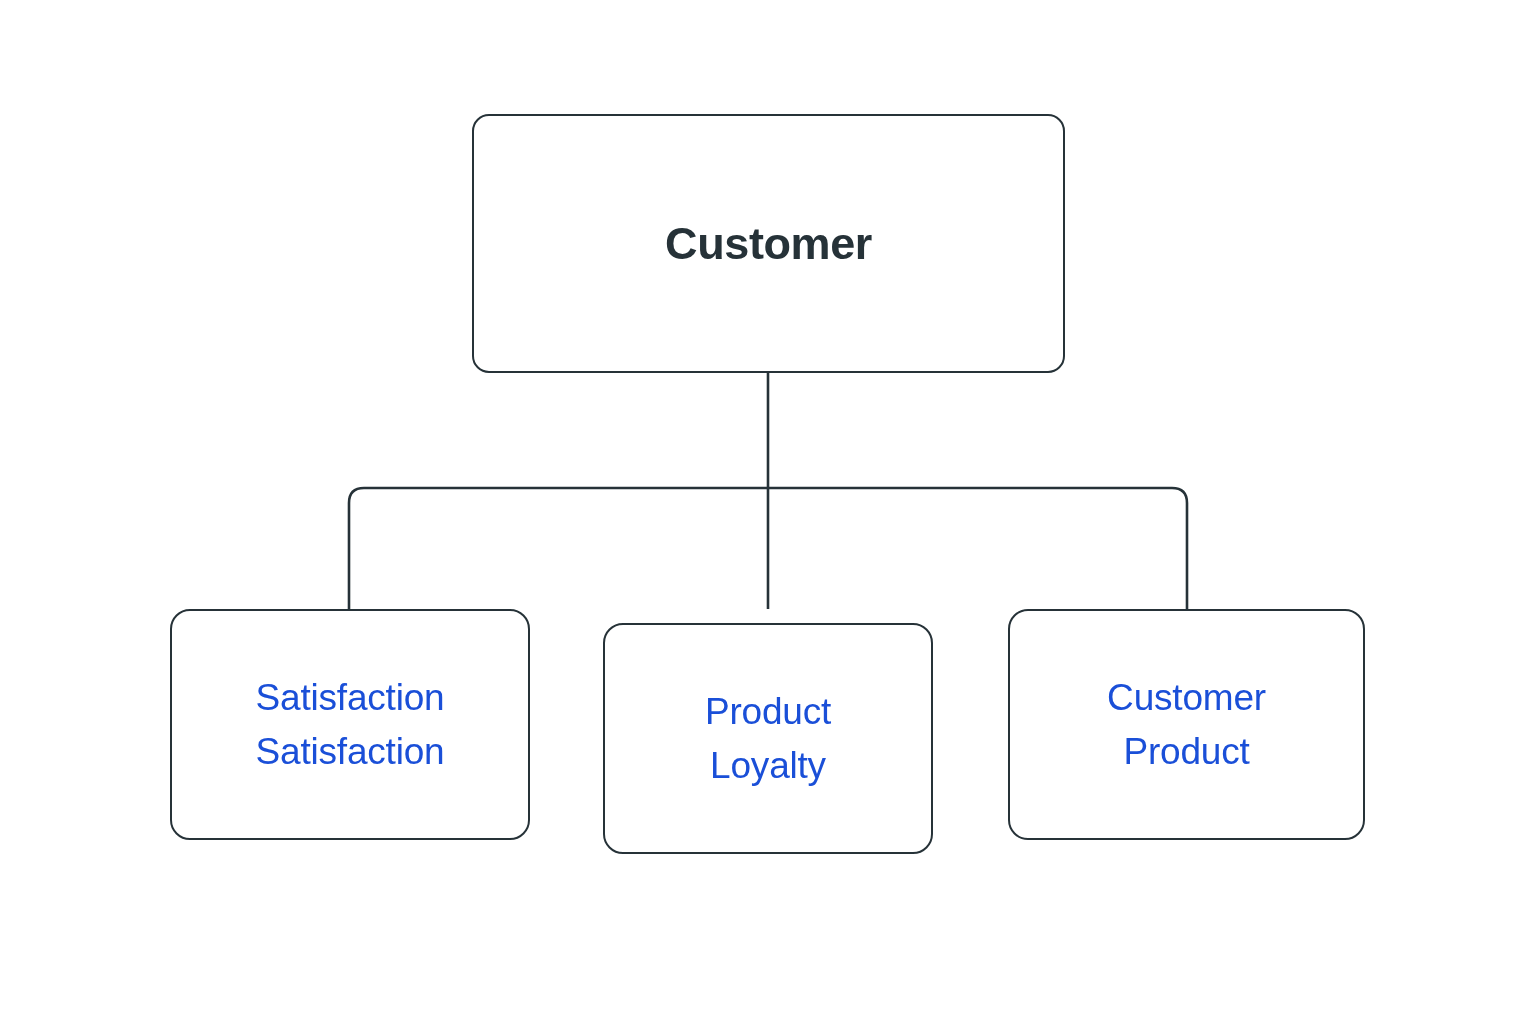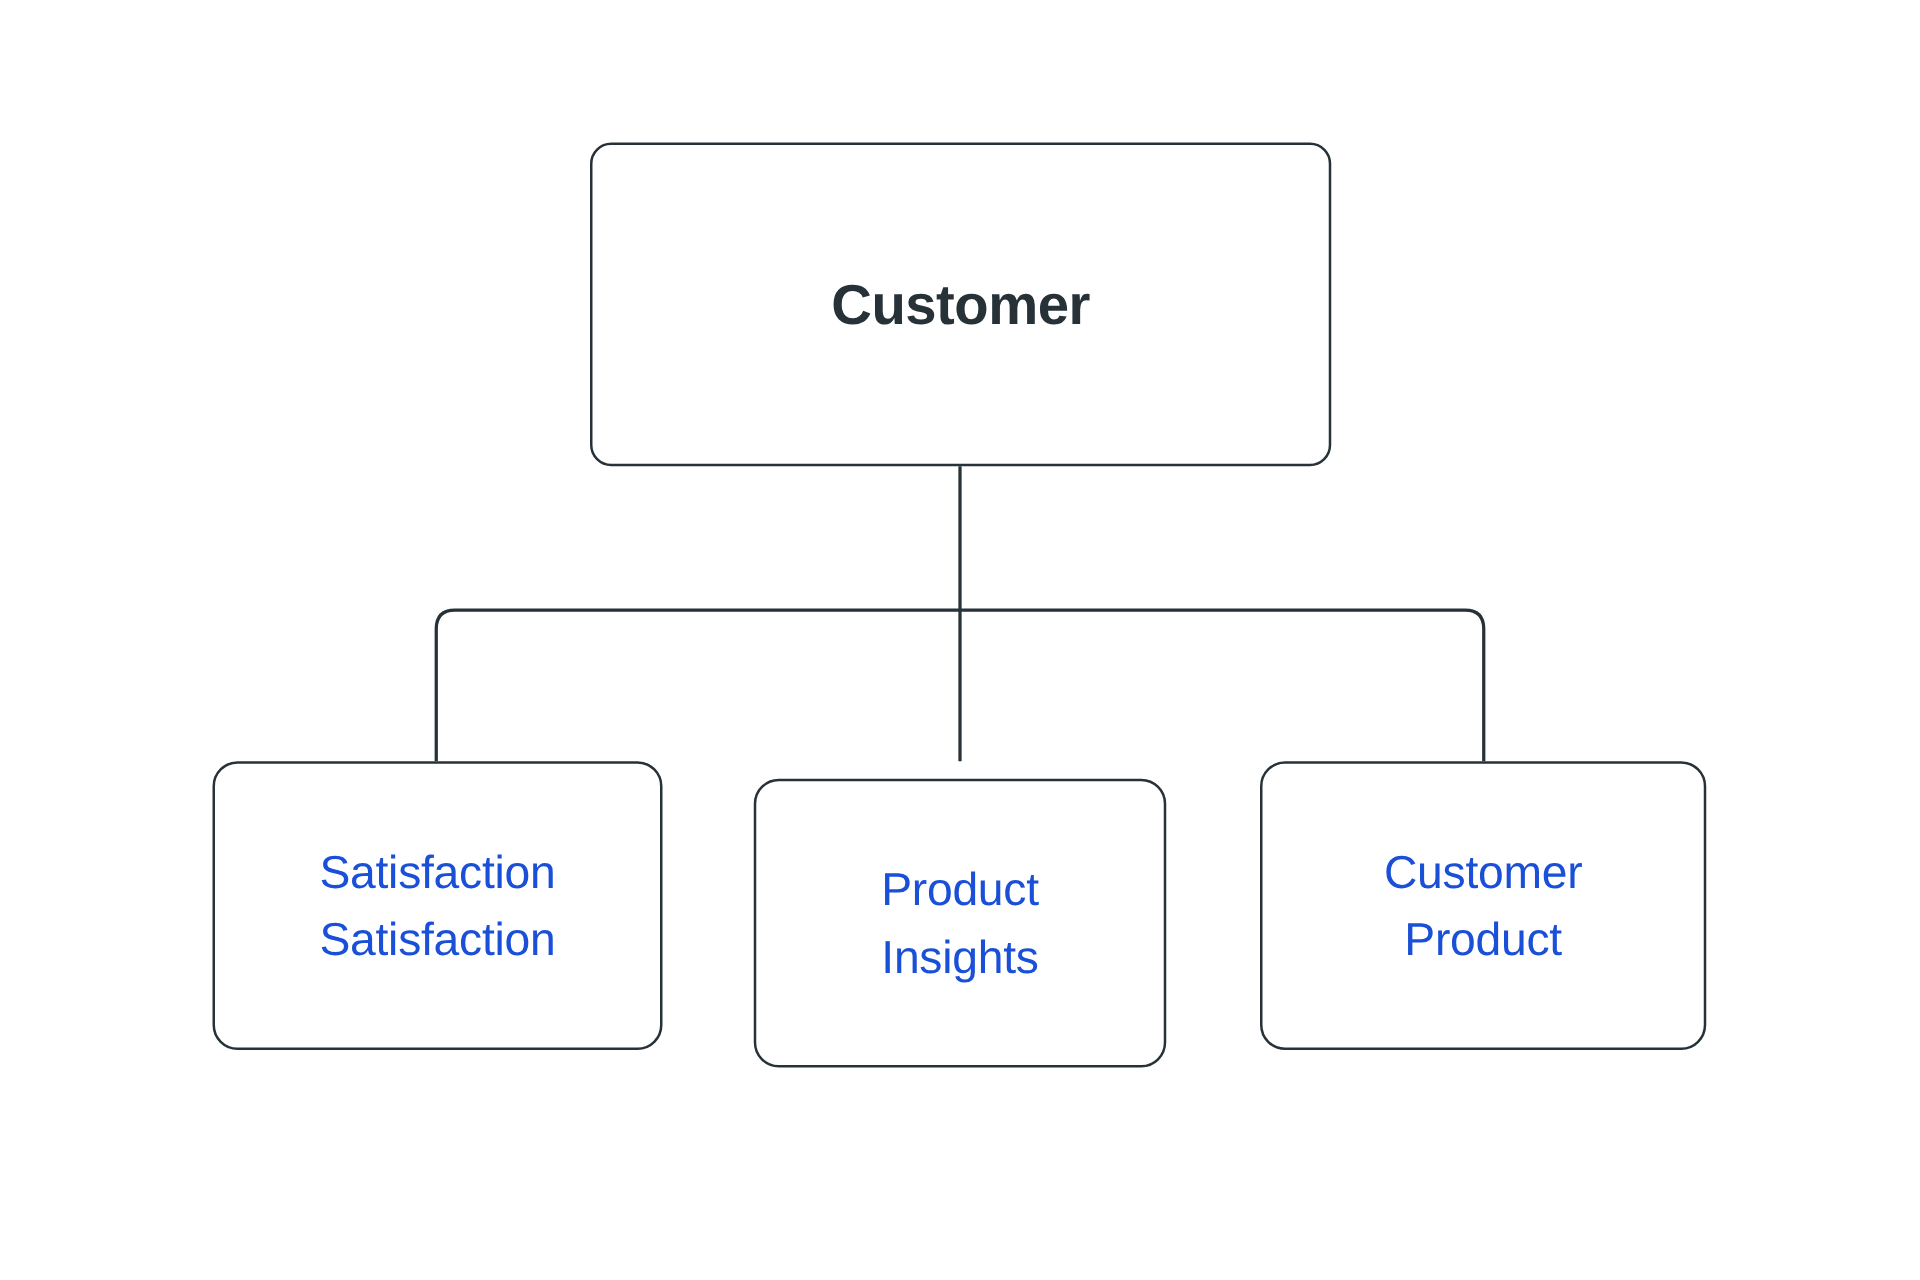--- a/index.html
+++ b/index.html
@@ -100,21 +100,21 @@
   <div class="node node-child" id="node-child-0">
     <div class="node-label">
       <span>Satisfaction</span><br>
       <span>Satisfaction</span>
     </div>
   </div>
 
   <div class="node node-child" id="node-child-1">
     <div class="node-label">
       <span>Product</span><br>
-      <span>Insights</span>
+      <span>Loyalty</span>
     </div>
   </div>
 
   <div class="node node-child" id="node-child-2">
     <div class="node-label">
       <span>Customer</span><br>
       <span>Product</span>
     </div>
   </div>
 

